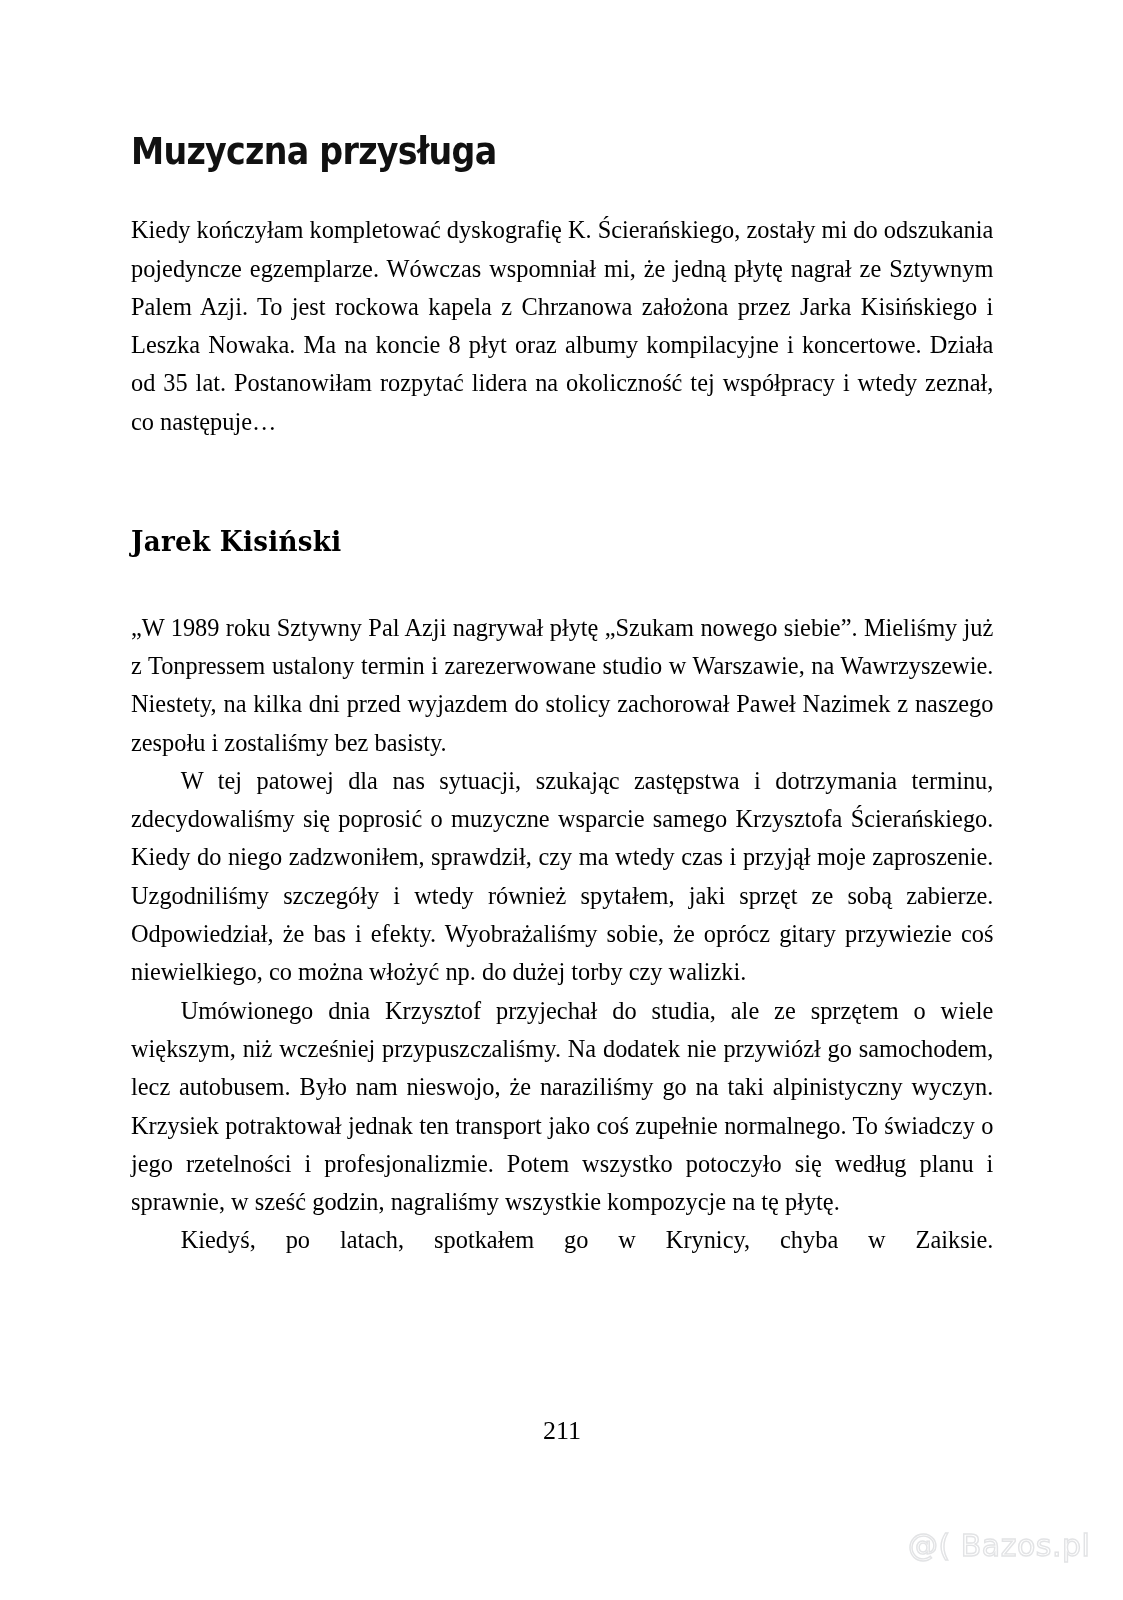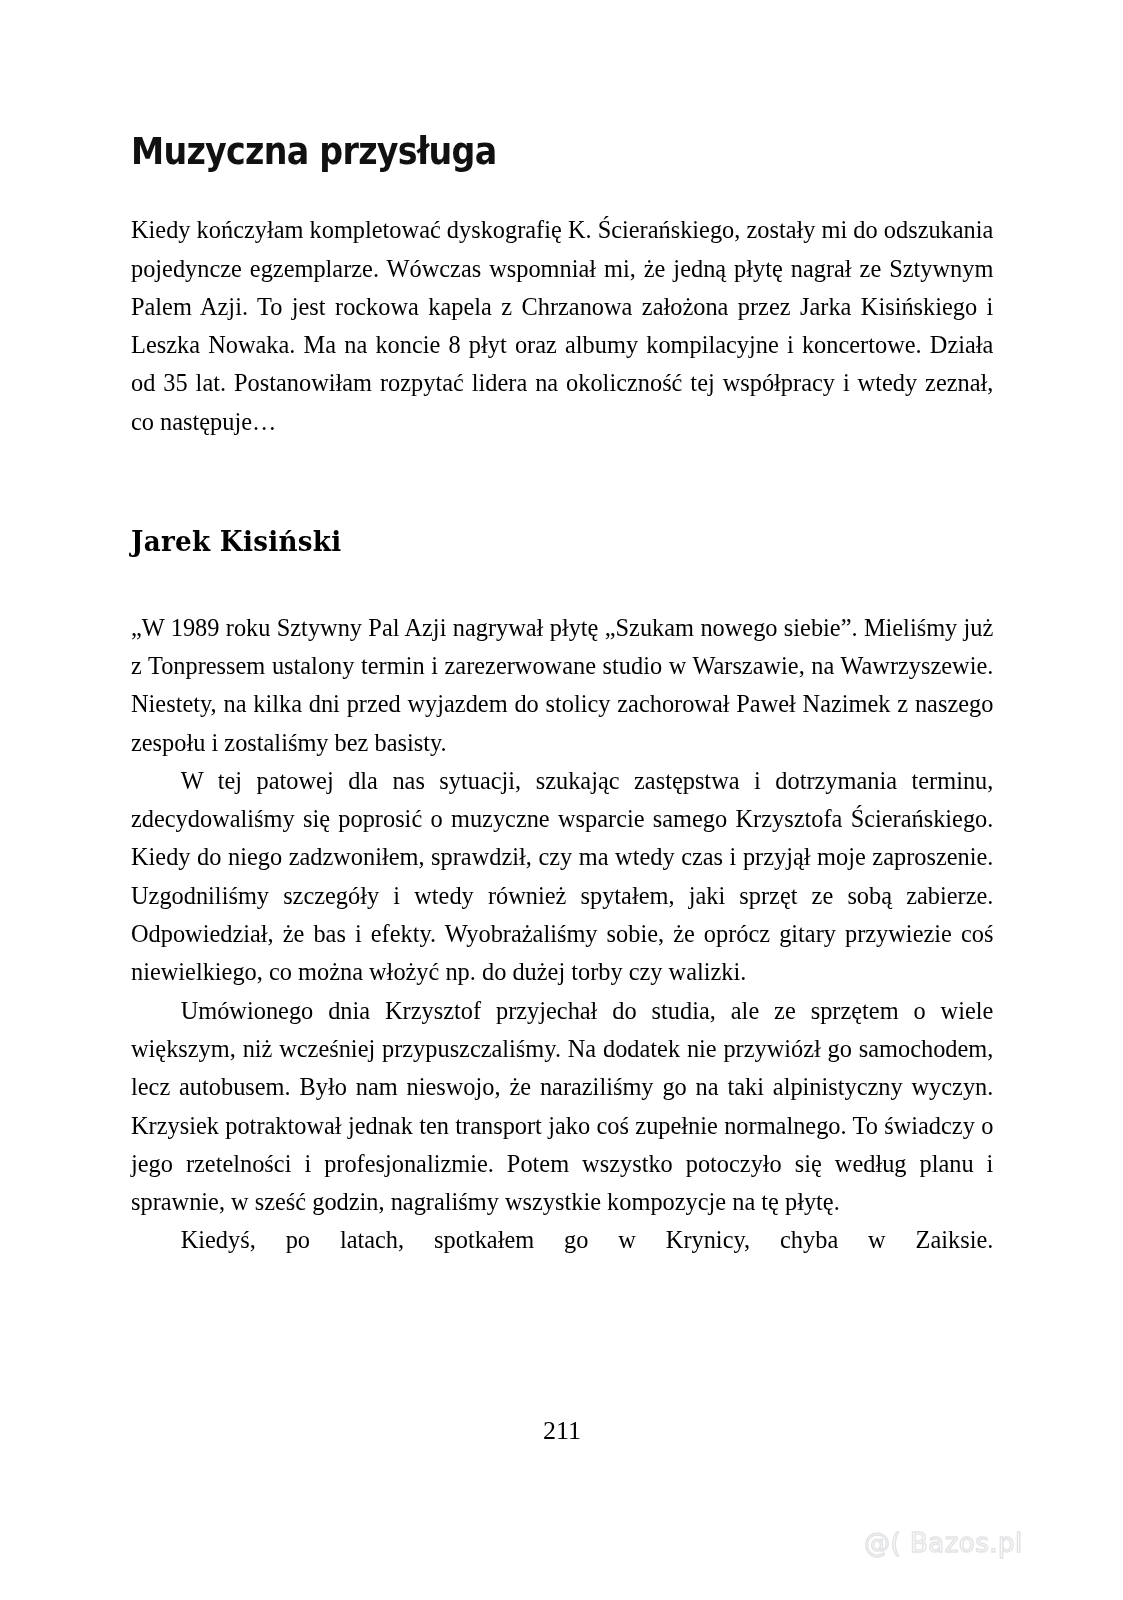--- a/index.html
+++ b/index.html
@@ -98,24 +98,24 @@
     text-align: center;
     font-family: "Liberation Serif", "DejaVu Serif", serif;
     font-size: 26px;
     line-height: 1;
     color: #000000;
   }
 
   
   .watermark {
     position: absolute;
-    left: 864px;
+    left: 908px;
     top: 1528px;
     font-family: "DejaVu Sans", "Liberation Sans", sans-serif;
-    font-size: 26px;
+    font-size: 30px;
     font-weight: 400;
     letter-spacing: 0.5px;
     color: transparent;
     -webkit-text-stroke: 1.4px #e2e3e5;
     white-space: nowrap;
     user-select: none;
     pointer-events: none;
   }
 </style>
 </head>

